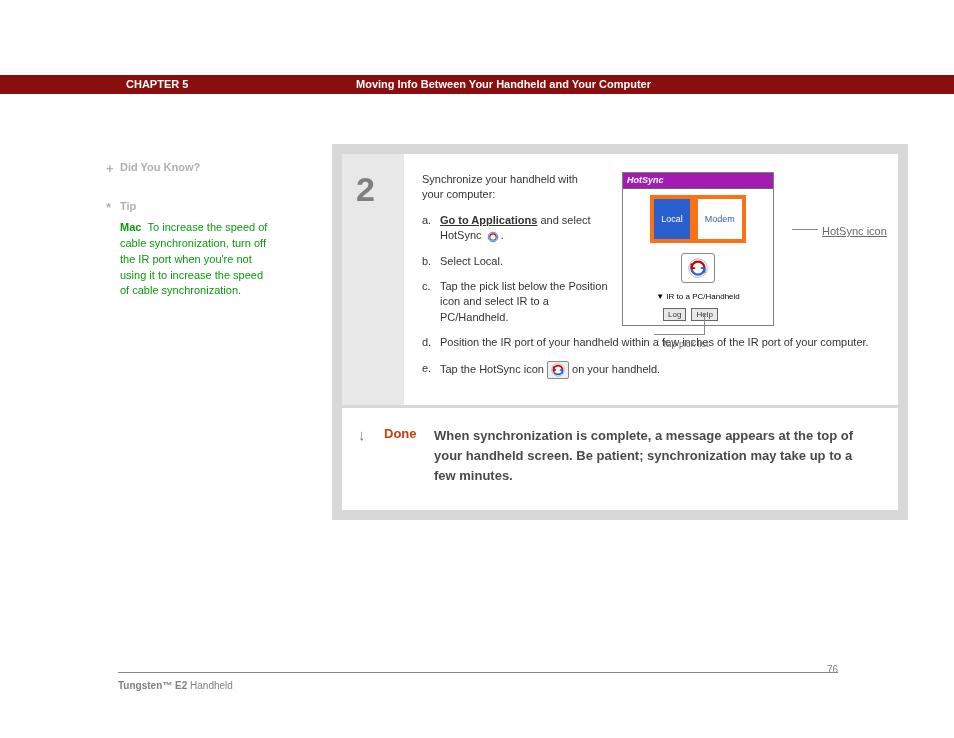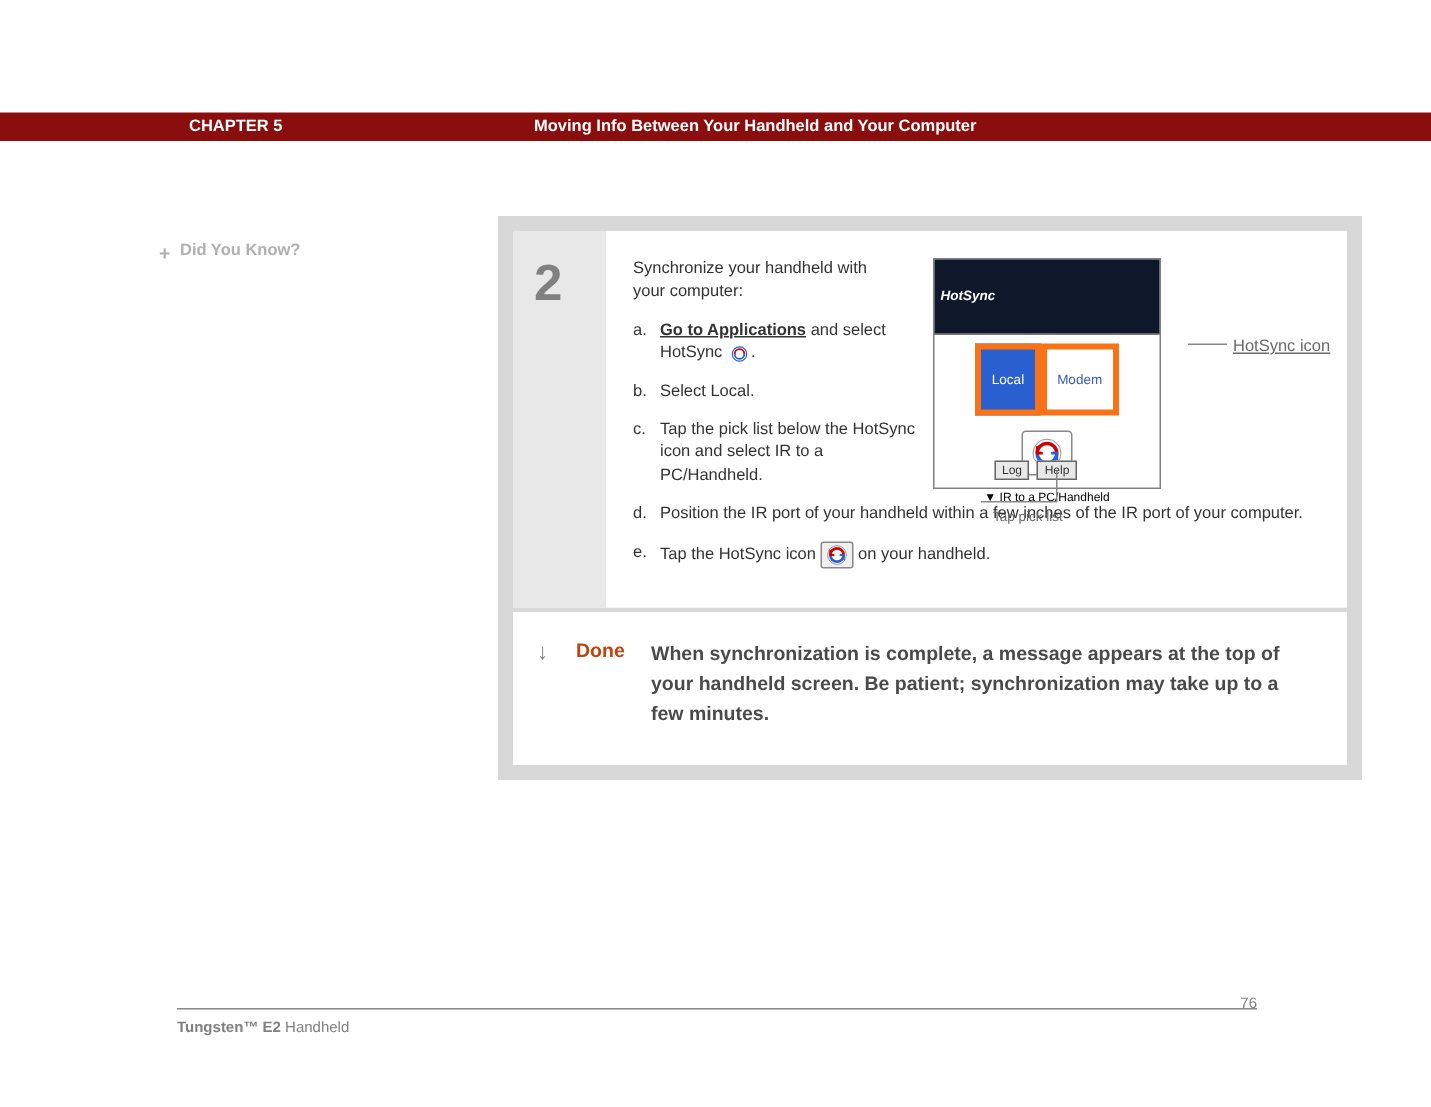--- a/index.html
+++ b/index.html
@@ -76,21 +76,21 @@
   }
   .hotsync-big {
     display:inline-block; width:22px; height:18px; vertical-align:middle;
     border:1px solid #888; border-radius:2px; background:#f0f0f0; position:relative;
   }
   .hotsync-big svg, .hotsync-inline svg { width:100%; height:100%; }
   .device-shot {
     position:absolute; left: 218px; top: 18px; width: 152px; height: 154px;
     border: 1px solid #808080; background:#fff;
   }
-  .ds-title { background:#0f172a; color:#fff; font-size:9px; font-weight:bold; padding:18px 4px; border-bottom:1px solid #666; font-style:italic;}
+  .ds-title { background:#a21caf; color:#fff; font-size:9px; font-weight:bold; padding:1px 4px; border-bottom:1px solid #666; font-style:italic;}
   .ds-welcome { font-size:10px; font-weight:bold; padding:2px 4px 6px 4px; }
   .ds-tabs { text-align:center; margin-top:6px; }
   .ds-tab { display:inline-block; font-size:9px; padding:14px 7px; border:4px solid #f97316; }
   .ds-tab.active { background:#2a5fd0; color:#fff; }
   .ds-tab.inactive { background:#fff; color:#3a5bb5; }
   .ds-icon-cell { text-align:center; margin-top:10px; }
   .ds-icon-box { display:inline-block; width:34px; height:30px; border:1px solid #888; border-radius:3px; background:#fff; padding:2px;}
   .ds-pick { text-align:center; font-size:8px; margin-top:6px; color:#000;}
   .ds-pick-arrow { font-size:8px; }
   .ds-buttons { position:absolute; bottom:4px; left:4px;padding-left:36px; }
@@ -118,20 +118,26 @@
 
 <div class="header-bar">
   <span class="header-left">CHAPTER 5</span>
   <span class="header-right">Moving Info Between Your Handheld and Your Computer</span>
 </div>
 
 <div class="sidebar">
   <div class="sb-block">
     <span class="sb-icon">+</span><span class="sb-title">Did You Know?</span>
   </div>
+  <div class="sb-block">
+    <span class="sb-icon">*</span><span class="sb-title">Tip</span>
+    <div class="sb-body">
+      <span class="sb-mac">Mac</span>&nbsp;&nbsp;<span>To increase the speed of cable synchronization, turn off the IR port when you're not using it to increase the speed of cable synchronization.</span>
+    </div>
+  </div>
 </div>
 
 <div class="main-box">
   <div class="step-row">
     <div class="step-num-col">
       <div class="step-num">2</div>
     </div>
     <div class="step-content">
       <div class="intro-line">Synchronize your handheld with your computer:</div>
       <div class="sub-list">
@@ -147,21 +153,21 @@
           </span>
         </div>
 
         <div class="sub-item narrow">
           <span class="sub-letter">b.</span>
           <span class="sub-text">Select Local.</span>
         </div>
 
         <div class="sub-item narrow">
           <span class="sub-letter">c.</span>
-          <span class="sub-text">Tap the pick list below the HotSync icon and select IR to a PC/Handheld.</span>
+          <span class="sub-text">Tap the pick list below the Position icon and select IR to a PC/Handheld.</span>
         </div>
 
         <div class="sub-item">
           <span class="sub-letter">d.</span>
           <span class="sub-text">Position the IR port of your handheld within a few inches of the IR port of your computer.</span>
         </div>
 
         <div class="sub-item">
           <span class="sub-letter">e.</span>
           <span class="sub-text">

